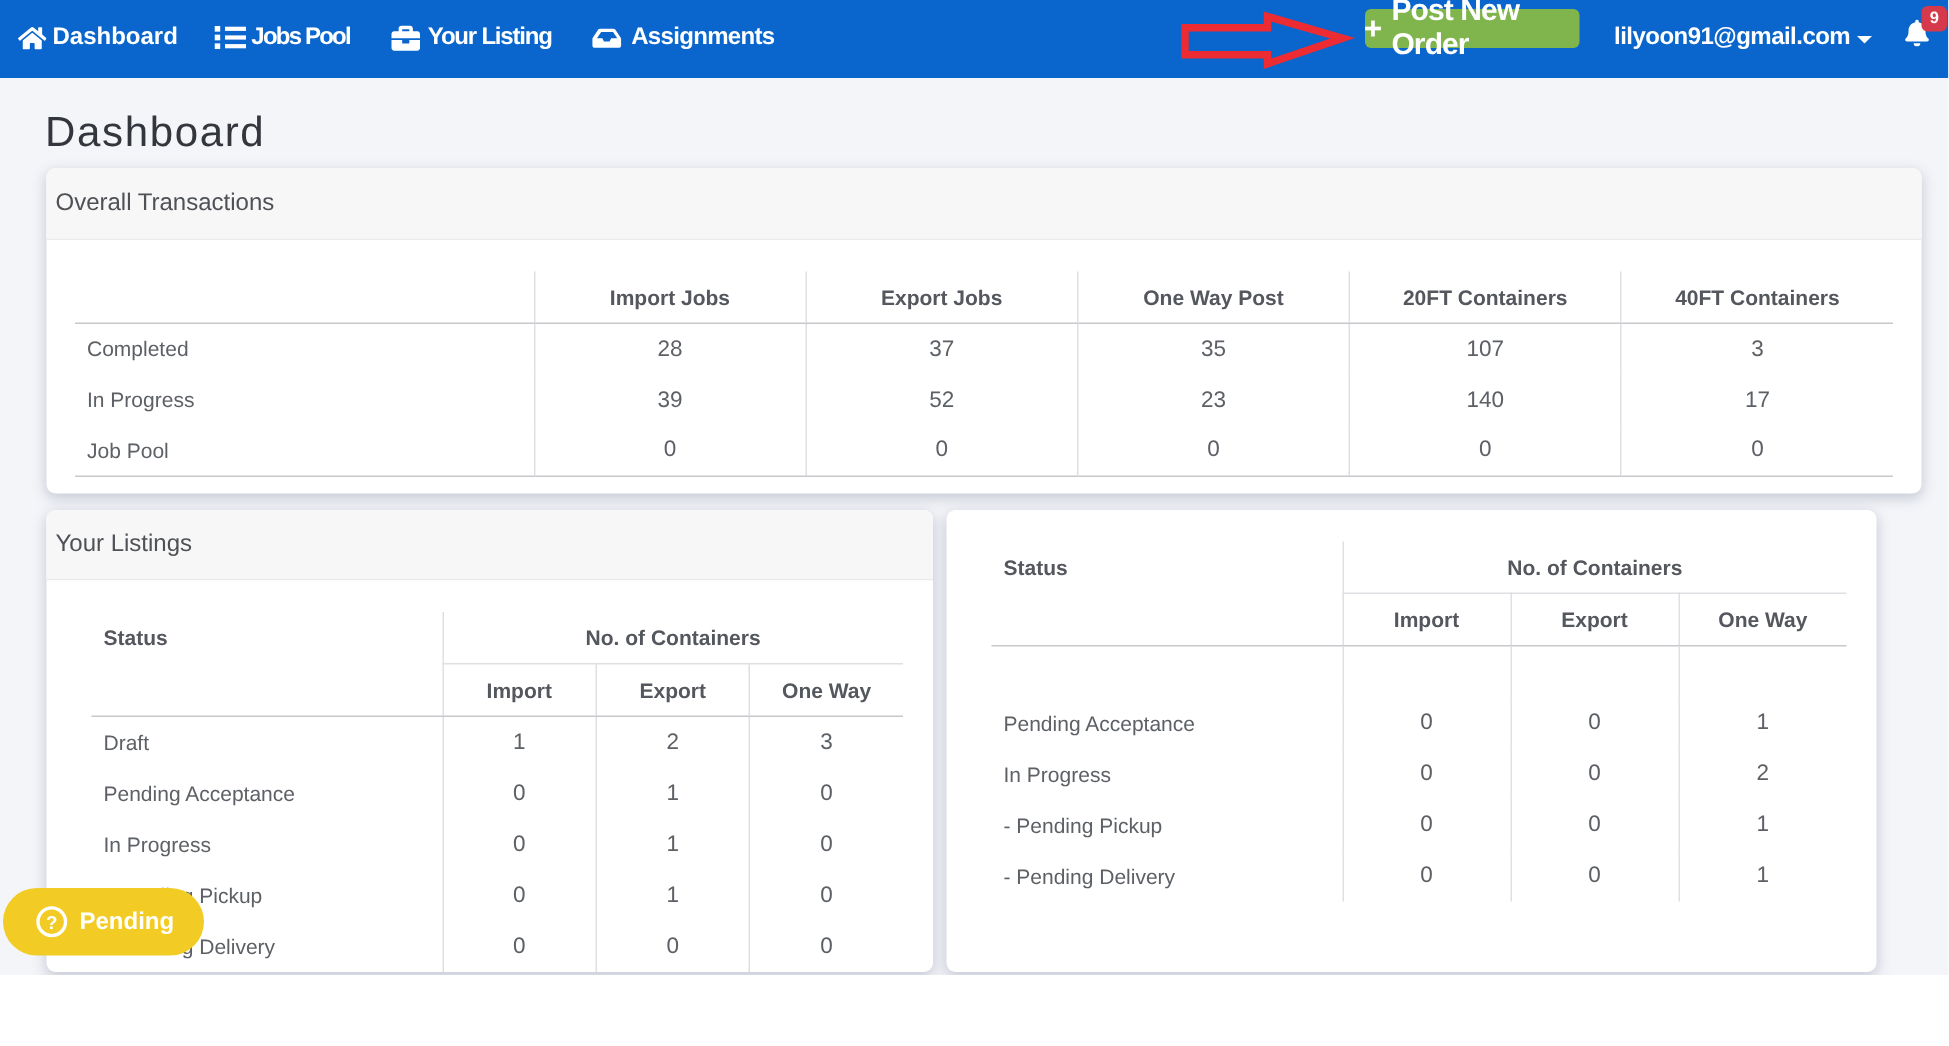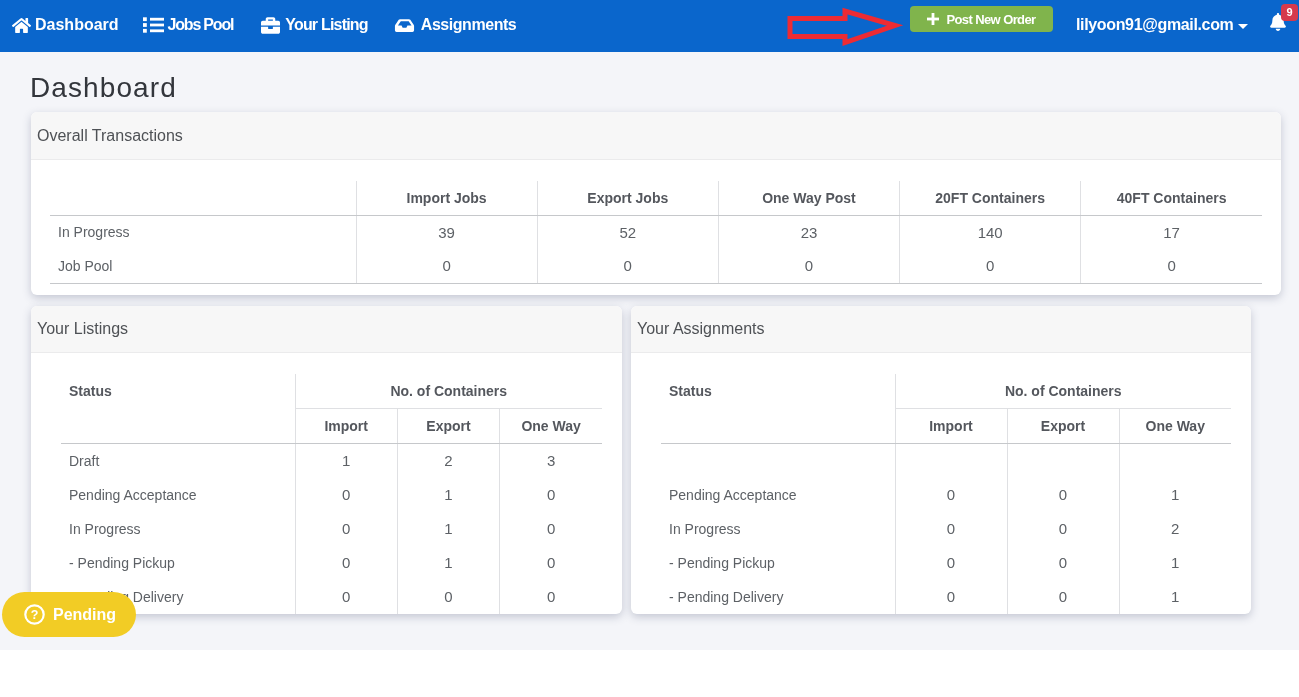--- a/index.html
+++ b/index.html
@@ -2,21 +2,21 @@
 <html><head>
 <meta charset="utf-8">
 <style>
 * { margin:0; padding:0; box-sizing:border-box; }
 html,body { width:1299px; height:697px; background:#fff; font-family:"Liberation Sans", sans-serif; }
 .page { position:relative; width:1299px; height:650px; background:#f4f5f9; overflow:hidden; }
 .navbar { position:relative; height:52px; background:#0a66cc; display:flex; align-items:center; }
 .nav-item { display:flex; align-items:center; color:#fff; font-size:16px; font-weight:bold; position:relative; top:-1px; }
 .nav-item svg { display:block; }
 .nav-txt { margin-left:4px; }
-.btn-green { position:absolute; left:910px; top:6px; width:143px; height:26px; background:#80b44c; border-radius:4px; color:#fff; font-size:13px; font-weight:bold; letter-spacing:-0.6px; display:flex; align-items:center; justify-content:center; }
+.btn-green { position:absolute; left:910px; top:6px; width:143px; height:26px; background:#80b44c; border-radius:4px; color:#fff; font-size:20px; font-weight:bold; letter-spacing:-0.6px; display:flex; align-items:center; justify-content:center; }
 .email { position:absolute; left:1076px; top:0; height:50px; display:flex; align-items:center; color:#fff; font-size:16px; font-weight:bold; letter-spacing:-0.35px; }
 .caret { width:0; height:0; border-left:5px solid transparent; border-right:5px solid transparent; border-top:5px solid #fff; margin-left:5px; margin-top:2px; }
 .bell { position:absolute; left:1269px; top:13px; }
 .badge9 { position:absolute; left:1281px; top:4px; width:17px; height:17px; background:#d6394c; border-radius:4px; color:#fff; font-size:11px; font-weight:bold; text-align:center; line-height:17px; }
 .arrow { position:absolute; left:784px; top:6px; }
 h1 { margin:20px 0 0 30px; font-size:28px; font-weight:normal; color:#33363c; letter-spacing:1.1px; }
 .card { background:#fff; border-radius:6px; box-shadow:0 3px 9px rgba(55,65,100,.25); }
 .card-header { height:48px; background:#f7f7f7; border-bottom:1px solid #ebebec; border-radius:6px 6px 0 0; display:flex; align-items:center; padding-left:6px; color:#4e5155; font-size:16px; }
 .card1 { margin:8px 18px 0 31px; }
 .card1 .body { padding:21px 19px 11px 19px; }
@@ -113,20 +113,28 @@
               <th></th>
               <th>Import Jobs</th>
               <th>Export Jobs</th>
               <th>One Way Post</th>
               <th>20FT Containers</th>
               <th>40FT Containers</th>
             </tr>
         </thead>
         <tbody>
           <tr>
+              <td class="lbl">Completed</td>
+              <td>28</td>
+              <td>37</td>
+              <td>35</td>
+              <td>107</td>
+              <td>3</td>
+            </tr>
+          <tr>
               <td class="lbl">In Progress</td>
               <td>39</td>
               <td>52</td>
               <td>23</td>
               <td>140</td>
               <td>17</td>
             </tr>
           <tr>
               <td class="lbl">Job Pool</td>
               <td>0</td>
@@ -190,21 +198,20 @@
                 <td class="lbl">- Pending Delivery</td>
                 <td>0</td>
                 <td>0</td>
                 <td>0</td>
               </tr>
           </tbody>
         </table>
       </div>
     </div>
     <div class="card cardR">
-      <div class="card-header card2hdr">Your Assignments</div>
       <div class="body2">
         <table class="t2">
           <colgroup>
               <col style="width:234px">
               <col>
               <col>
               <col>
             </colgroup>
           <thead>
             <tr>

